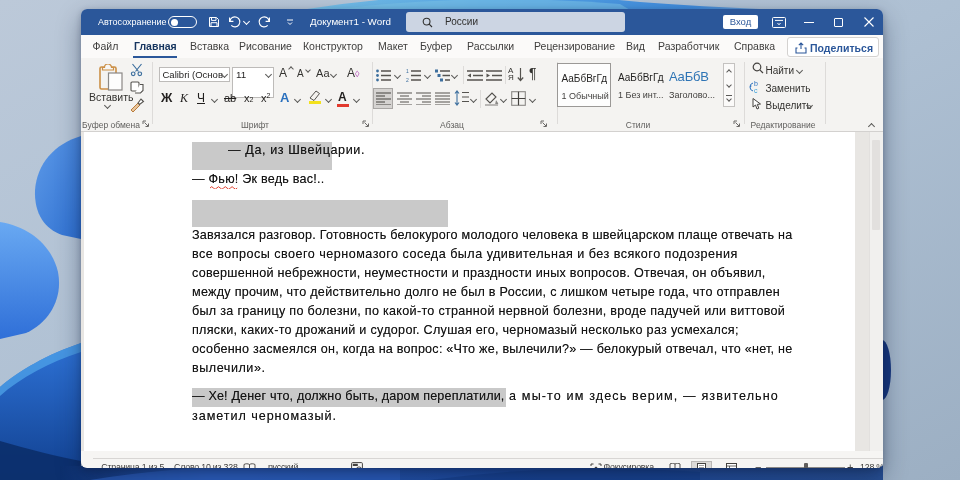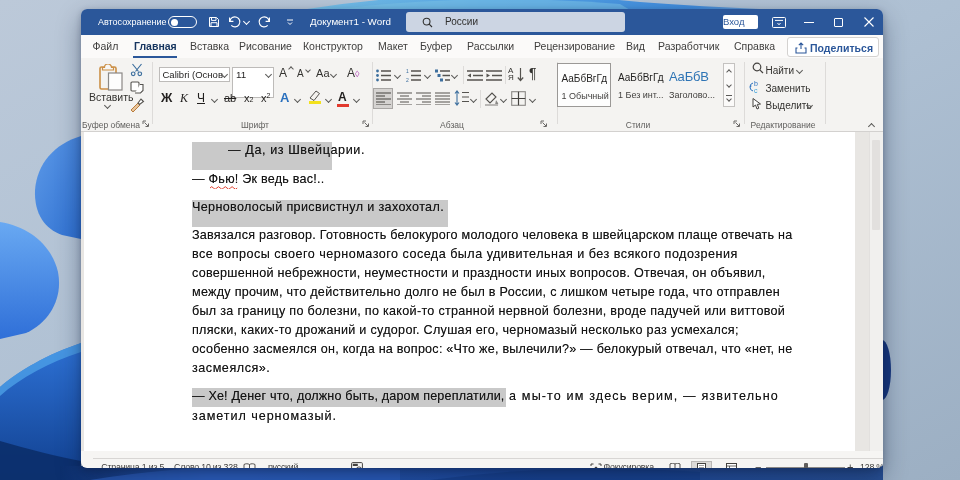--- a/index.html
+++ b/index.html
@@ -117,21 +117,21 @@
 
     <div class="abs" style="left:325px;top:3px;width:219px;height:19.5px;background:#ccd5e3;border-radius:3px;">
       <svg class="abs" style="left:16px;top:4.5px;" width="11" height="11" viewBox="0 0 11 11">
         <circle cx="4.6" cy="4.6" r="3.4" fill="none" stroke="#30302f" stroke-width="1.1"></circle>
         <path d="M7.2 7.2 L10 10" stroke="#30302f" stroke-width="1.1"></path>
       </svg>
       <div class="abs" style="left:39px;top:0;font-size:10px;line-height:19px;color:#30302f;">России</div>
     </div>
 
     <div class="abs" style="left:642px;top:5.5px;width:35px;height:14px;background:#fff;border-radius:2px;
-         font-size:9.5px;color:#2b579a;text-align:left;line-height:14px;">Вход</div>
+         font-size:9.5px;color:#2b579a;text-align:center;line-height:14px;">Вход</div>
 
     <svg class="abs" style="left:691px;top:8px;" width="14" height="11" viewBox="0 0 14 11">
       <rect x="0.5" y="0.5" width="13" height="10" rx="1" fill="none" stroke="#fff" stroke-width="1"></rect>
       <path d="M3 3.4 h8 M5.5 6 l1.5 1.8 1.5-1.8" fill="none" stroke="#fff" stroke-width="1"></path>
     </svg>
 
     <div class="abs" style="left:723px;top:13px;width:10px;height:1.2px;background:#fff;"></div>
 
     <div class="abs" style="left:753px;top:9px;width:9px;height:9px;border:1.1px solid #fff;border-radius:1px;"></div>
 
@@ -352,29 +352,28 @@
   <div id="docarea">
     <div id="page">
       <div class="hl" style="left:107.5px;top:10px;width:140px;height:27.5px;"></div>
       <div class="hl" style="left:107.5px;top:67.5px;width:256.5px;height:27px;"></div>
       <div class="hl" style="left:107.5px;top:255.7px;width:314.2px;height:19.5px;"></div>
       <div class="dl" style="top:8.9px;letter-spacing:0.5863px;margin-left:36px;" id="d1">— Да, из Швейцарии.</div>
       <div class="dl" style="top:37.9px;letter-spacing:0.2254px;" id="d2">— Фью! Эк ведь вас!..</div>
       <svg class="abs" style="left:125px;top:52.8px;" width="29" height="4" viewBox="0 0 27 4">
         <path d="M0 3 q1.7 -2.6 3.4 0 t3.4 0 t3.4 0 t3.4 0 t3.4 0 t3.4 0 t3.4 0 t3.4 0" fill="none" stroke="#e03e2d" stroke-width="1"></path>
       </svg>
-      <div class="dl" style="top:66.4px;letter-spacing:0.3383px;" id="d3">Черноволосый присвистнул и захохотал.</div>
       <div class="dl" style="top:94.4px;letter-spacing:0.223px;" id="d4">Завязался разговор. Готовность белокурого молодого человека в швейцарском плаще отвечать на</div>
       <div class="dl" style="top:113.3px;letter-spacing:0.4754px;" id="d5">все вопросы своего черномазого соседа была удивительная и без всякого подозрения</div>
       <div class="dl" style="top:132.2px;letter-spacing:0.2539px;" id="d6">совершенной небрежности, неуместности и праздности иных вопросов. Отвечая, он объявил,</div>
       <div class="dl" style="top:151.1px;letter-spacing:0.2595px;" id="d7">между прочим, что действительно долго не был в России, с лишком четыре года, что отправлен</div>
       <div class="dl" style="top:170px;letter-spacing:0.2864px;" id="d8">был за границу по болезни, по какой-то странной нервной болезни, вроде падучей или виттовой</div>
       <div class="dl" style="top:188.9px;letter-spacing:0.2847px;" id="d9">пляски, каких-то дрожаний и судорог. Слушая его, черномазый несколько раз усмехался;</div>
       <div class="dl" style="top:207.8px;letter-spacing:0.2317px;" id="d10">особенно засмеялся он, когда на вопрос: «Что же, вылечили?» — белокурый отвечал, что «нет, не</div>
-      <div class="dl" style="top:226.7px;letter-spacing:0.5328px;" id="d11">засмеялся».</div>
+      <div class="dl" style="top:226.7px;letter-spacing:0.5328px;" id="d11">вылечили».</div>
       <div class="dl" style="top:255.4px;" id="d12"><span id="d12a" style="letter-spacing:0.154px;">— Хе! Денег что, должно быть, даром переплатили,</span><span id="d12b" style="letter-spacing:1.1166px;"> а мы-то им здесь верим, — язвительно</span></div>
       <div class="dl" style="top:274.9px;letter-spacing:0.9424px;" id="d13">заметил черномазый.</div>
     </div>
 
     <div class="abs" style="left:788px;top:0;width:14px;height:319px;background:#f1f0ee;border-left:1px solid #e2e0de;"></div>
     <div class="abs" style="left:791px;top:8px;width:8px;height:90px;background:#e2e0de;border-radius:1px;"></div>
   </div>
 
   <div id="status">
     <div class="s" style="left:8.3px;">Страница 1 из 5</div>

